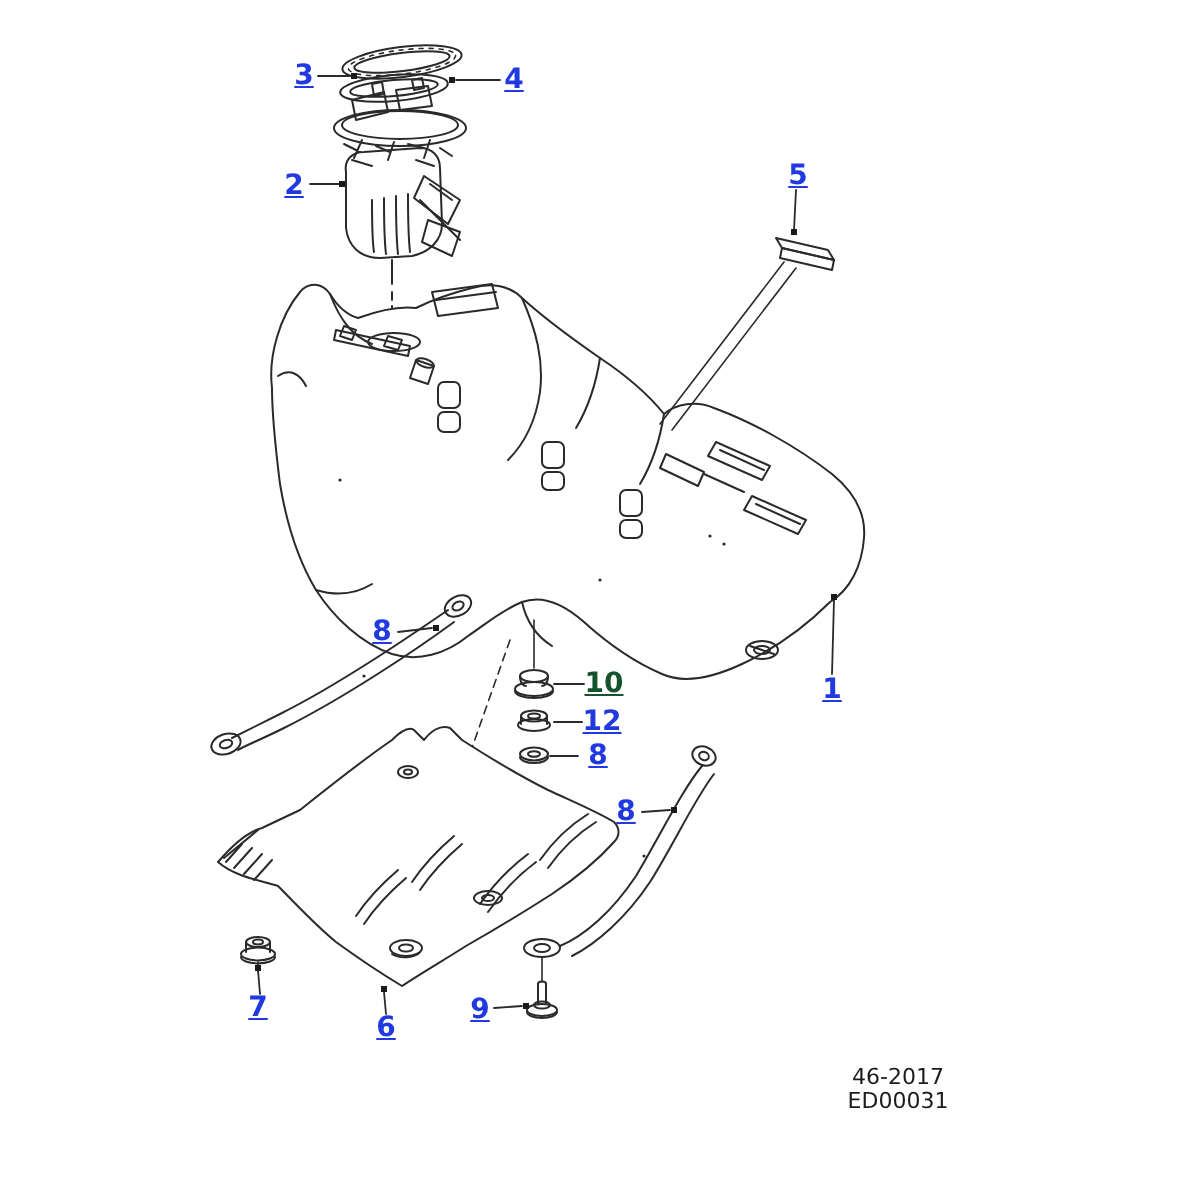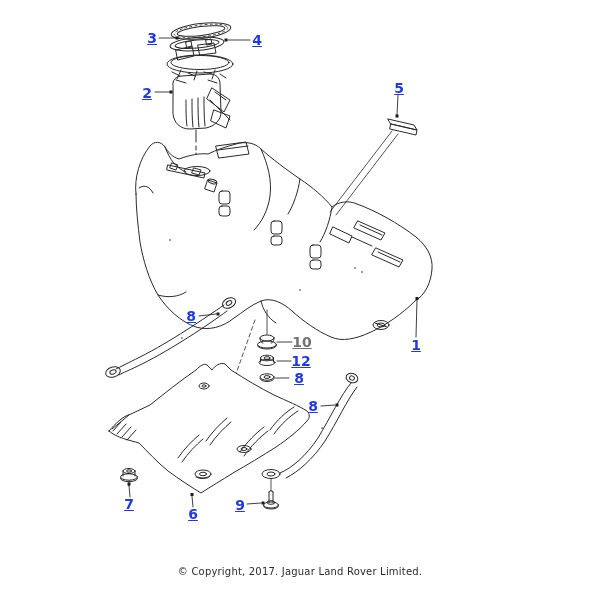--- a/index.html
+++ b/index.html
@@ -255,20 +255,23 @@
   <span class="callout" style="left: 416px; top: 345px; color: rgb(33, 57, 224);">1</span>
   <span class="callout" style="left: 147px; top: 93px; color: rgb(33, 57, 224);">2</span>
   <span class="callout" style="left: 152px; top: 38px; color: rgb(33, 57, 224);">3</span>
   <span class="callout" style="left: 257px; top: 40px; color: rgb(33, 57, 224);">4</span>
   <span class="callout" style="left: 399px; top: 88px; color: rgb(33, 57, 224);">5</span>
   <span class="callout" style="left: 193px; top: 514px; color: rgb(33, 57, 224);">6</span>
   <span class="callout" style="left: 129px; top: 504px; color: rgb(33, 57, 224);">7</span>
   <span class="callout" style="left: 191px; top: 316px; color: rgb(33, 57, 224);">8</span>
   <span class="callout" style="left: 313px; top: 406px; color: rgb(33, 57, 224);">8</span>
   <span class="callout" style="left: 240px; top: 505px; color: rgb(33, 57, 224);">9</span>
-  <span class="callout" style="left: 302px; top: 342px; color: #737373;">10</span>
+  <span class="callout" style="left: 302px; top: 342px; color: #14532d;">10</span>
   <span class="callout" style="left: 299px; top: 378px; color: rgb(33, 57, 224);">8</span>
   <span class="callout" style="left: 301px; top: 361px; color: rgb(33, 57, 224);">12</span>
 
-
-  <div class="footer">© Copyright, 2017. Jaguar Land Rover Limited.</div>
+  <div class="docref">
+    <div>46-2017</div>
+    <div>ED00031</div>
+  </div>
+
 
 </div>
 
 </body></html>

